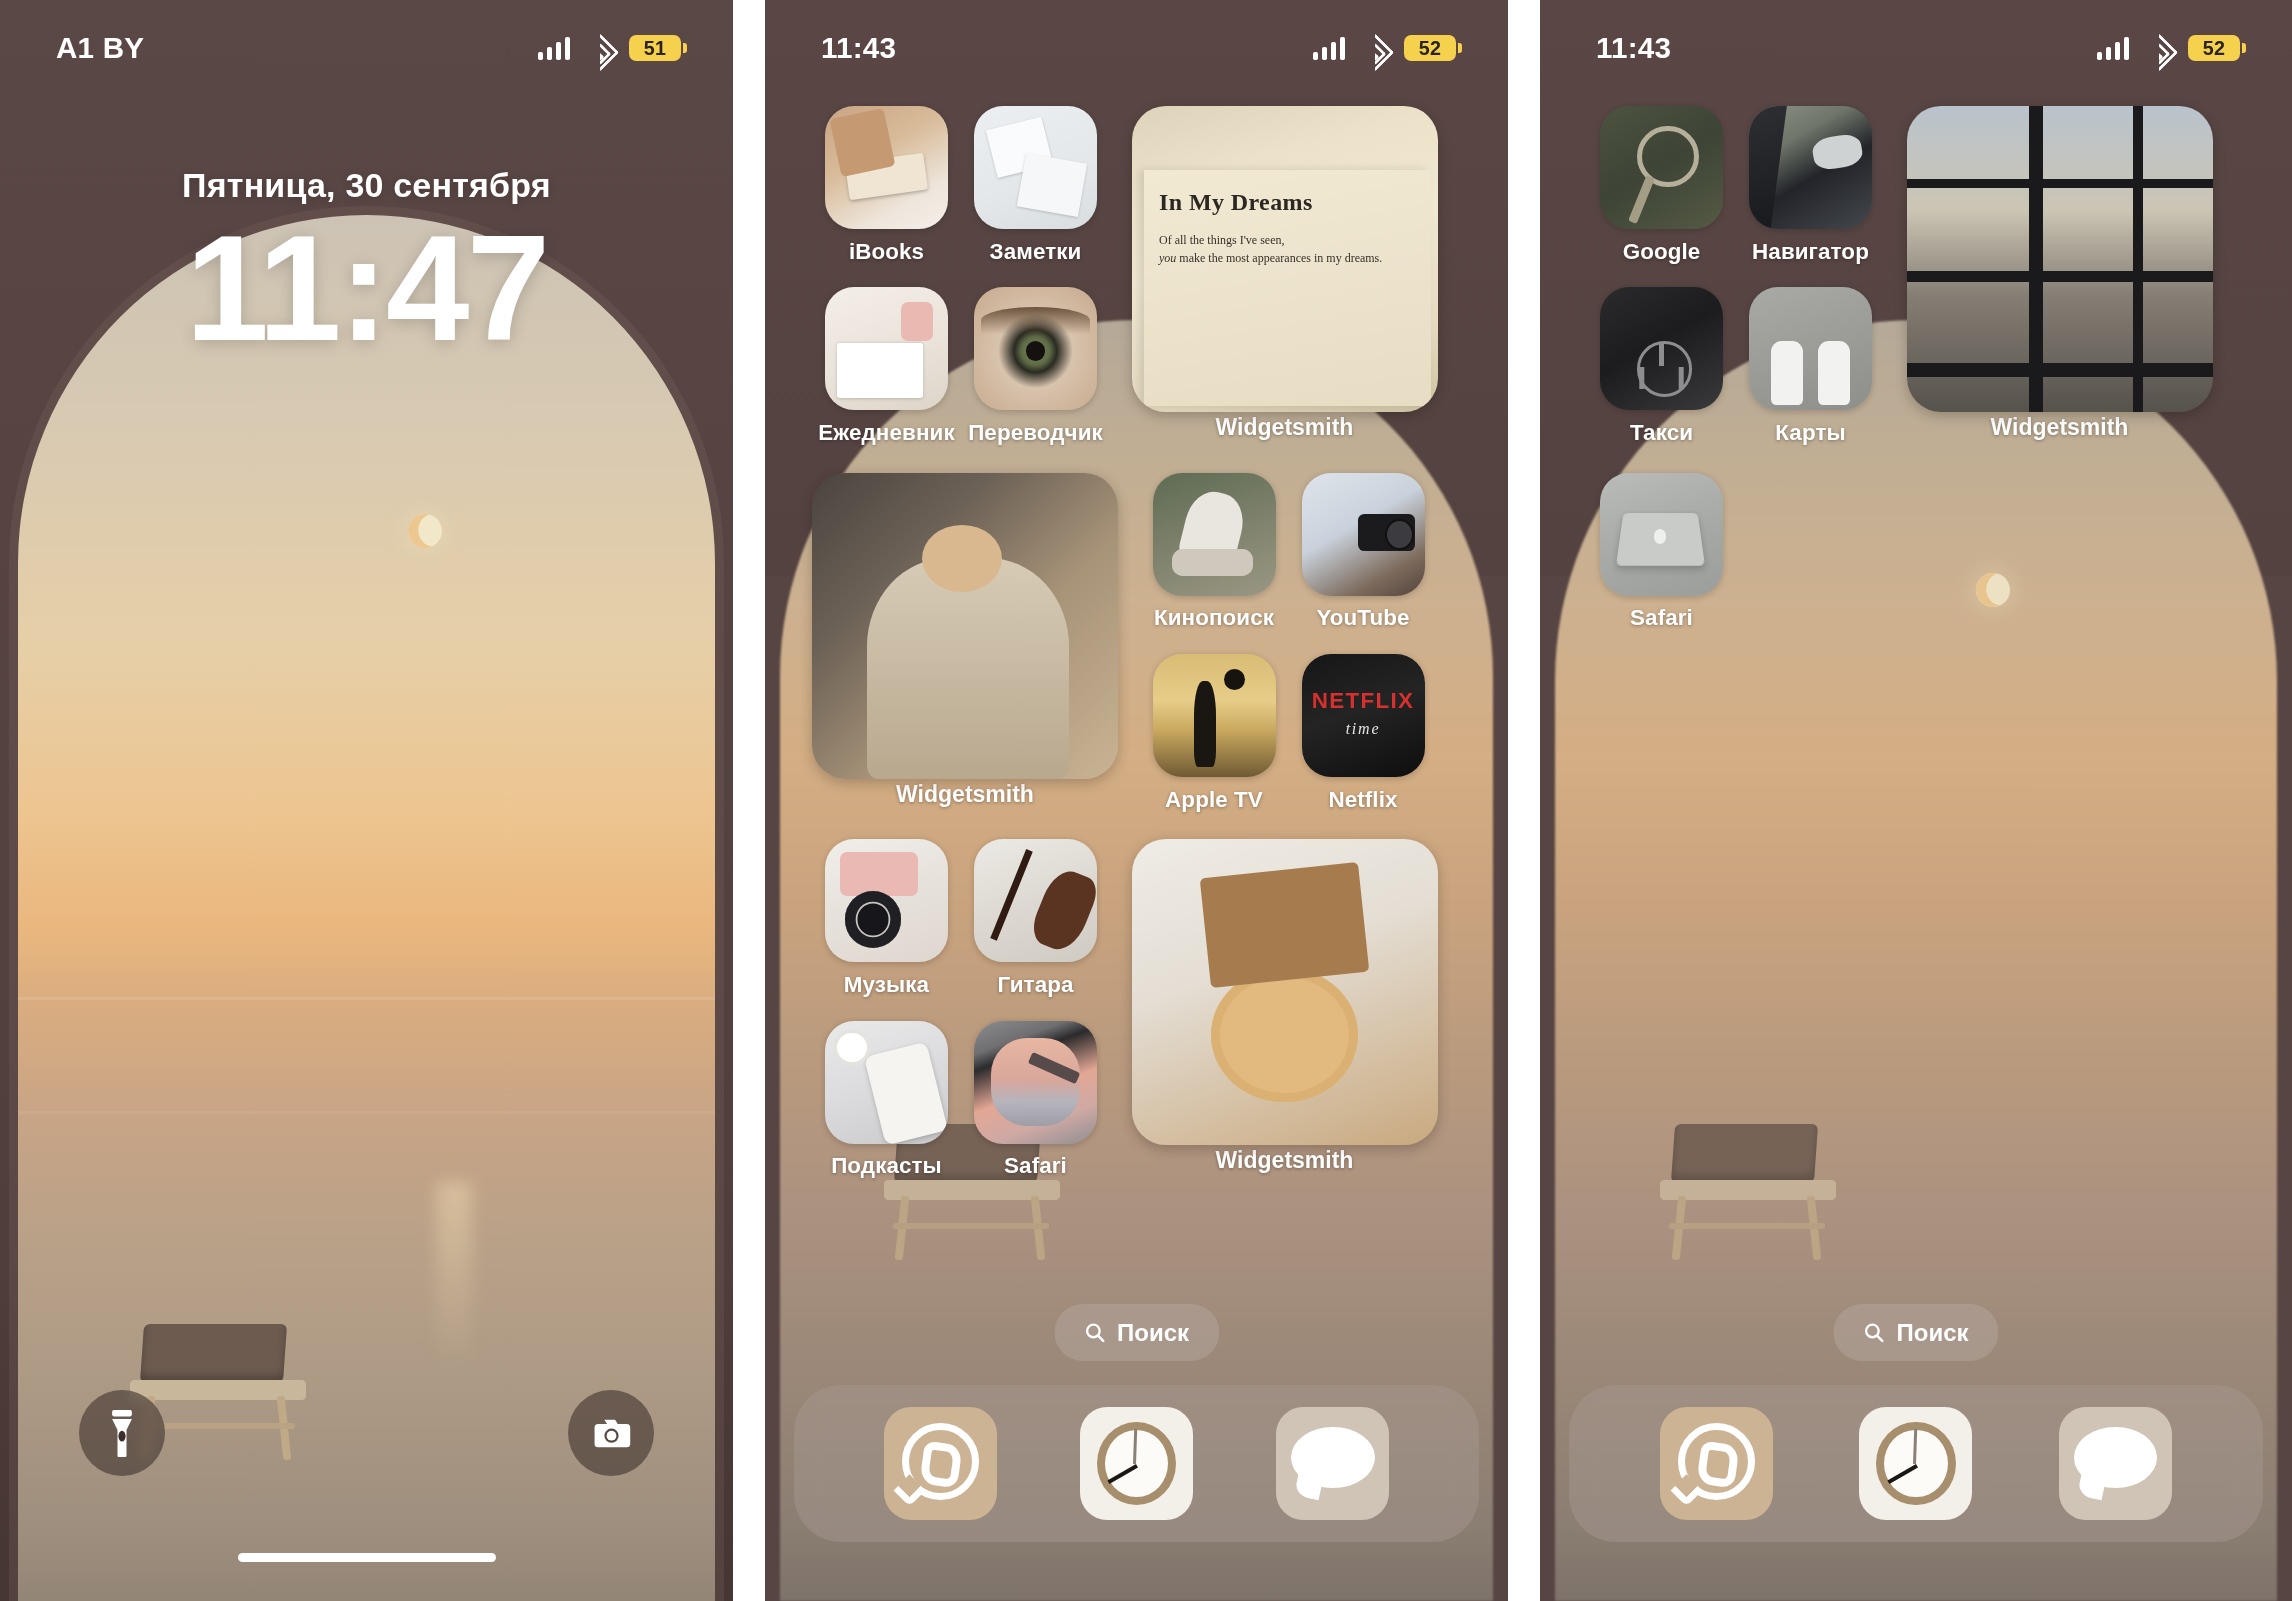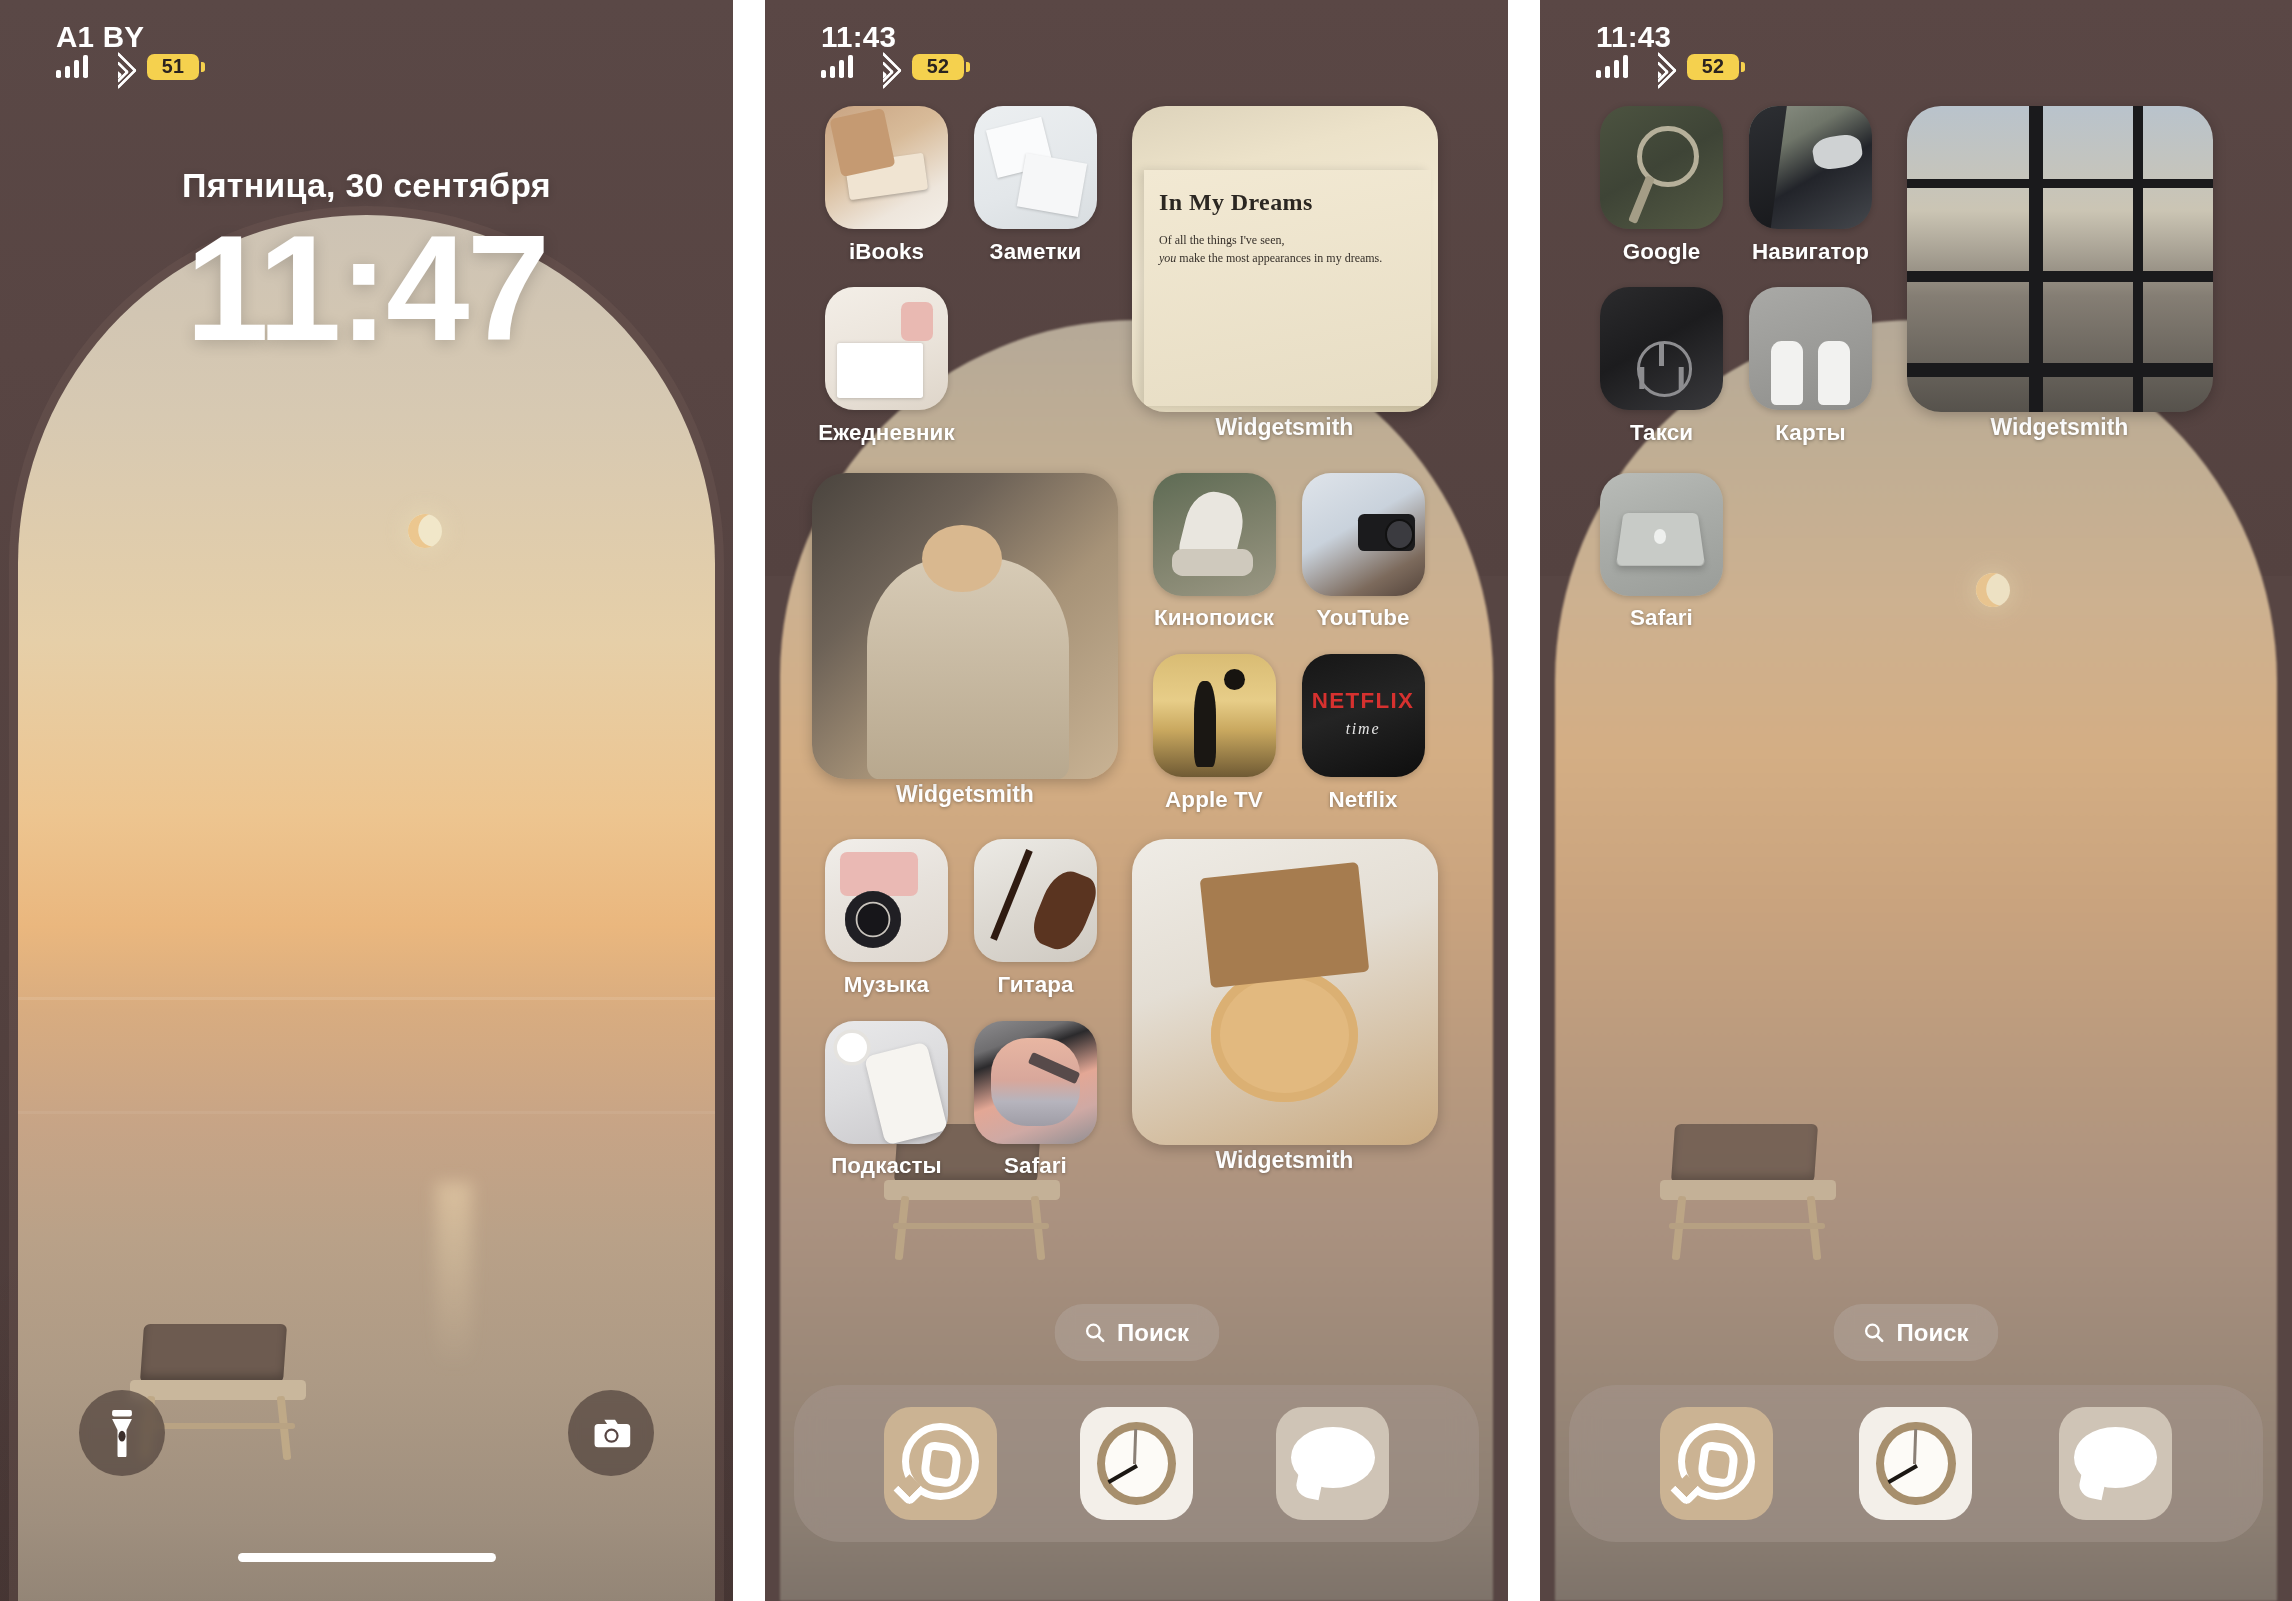--- a/index.html
+++ b/index.html
@@ -98,23 +98,23 @@
   }
   .chair .legL { left:14.3px; transform: rotate(6deg); }
   .chair .legR { left:150px; transform: rotate(-6deg); }
   .chair .rail {
     position:absolute; left:9px; top:99px; width:156px; height:6.3px; background:#b9a383; border-radius:2.7px;
   }
 
   
   .statusbar {
     position:absolute; top:0; left:0; right:0; height:77px;
-    display:flex; justify-content:space-between;
+    display:flex; align-items:center; justify-content:space-between;
     padding: 19.7px 52px 0 56px;
-    color:#fff; z-index: 30; flex-direction: column;
+    color:#fff; z-index: 30;
   }
   .sb-left { font-size: 29.6px; font-weight: 700; letter-spacing:0.2px; }
   .sb-right { display:flex; align-items:center; gap:14.3px; }
   .bars { display:flex; align-items:flex-end; gap:3.6px; height:23px; }
   .bars i { display:block; width:5.4px; background:#fff; border-radius:1.8px; }
   .bars i:nth-child(1){height:8px}
   .bars i:nth-child(2){height:12.5px}
   .bars i:nth-child(3){height:18px}
   .bars i:nth-child(4){height:23px}
   .wifi { position:relative; width:30px; height:23px; }
@@ -509,20 +509,26 @@
               <div class="label">Заметки</div>
             </div>
           </div>
           <div class="hrow" style="margin-top:23px;">
             <div class="cell">
               <div class="icon">
                   <div class="ph ph-diary"></div>
                 </div>
               <div class="label">Ежедневник</div>
             </div>
+            <div class="cell">
+              <div class="icon">
+                  <div class="ph ph-eye"></div>
+                </div>
+              <div class="label">Переводчик</div>
+            </div>
           </div>
         </div>
 
         <div style="width:306px">
           <div class="widget" style="height:306px">
             <div class="poem">
               <div class="page"></div>
               <div class="ptitle">In My Dreams</div>
               <div class="pbody">
                 <div>Of all the things I've seen,</div>

